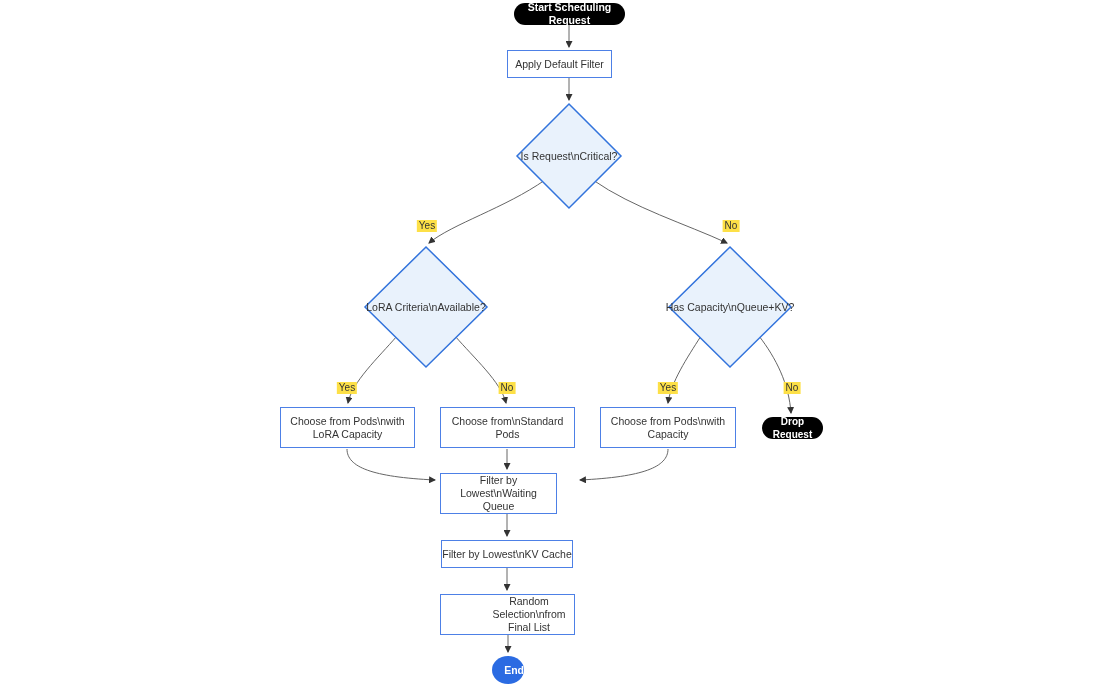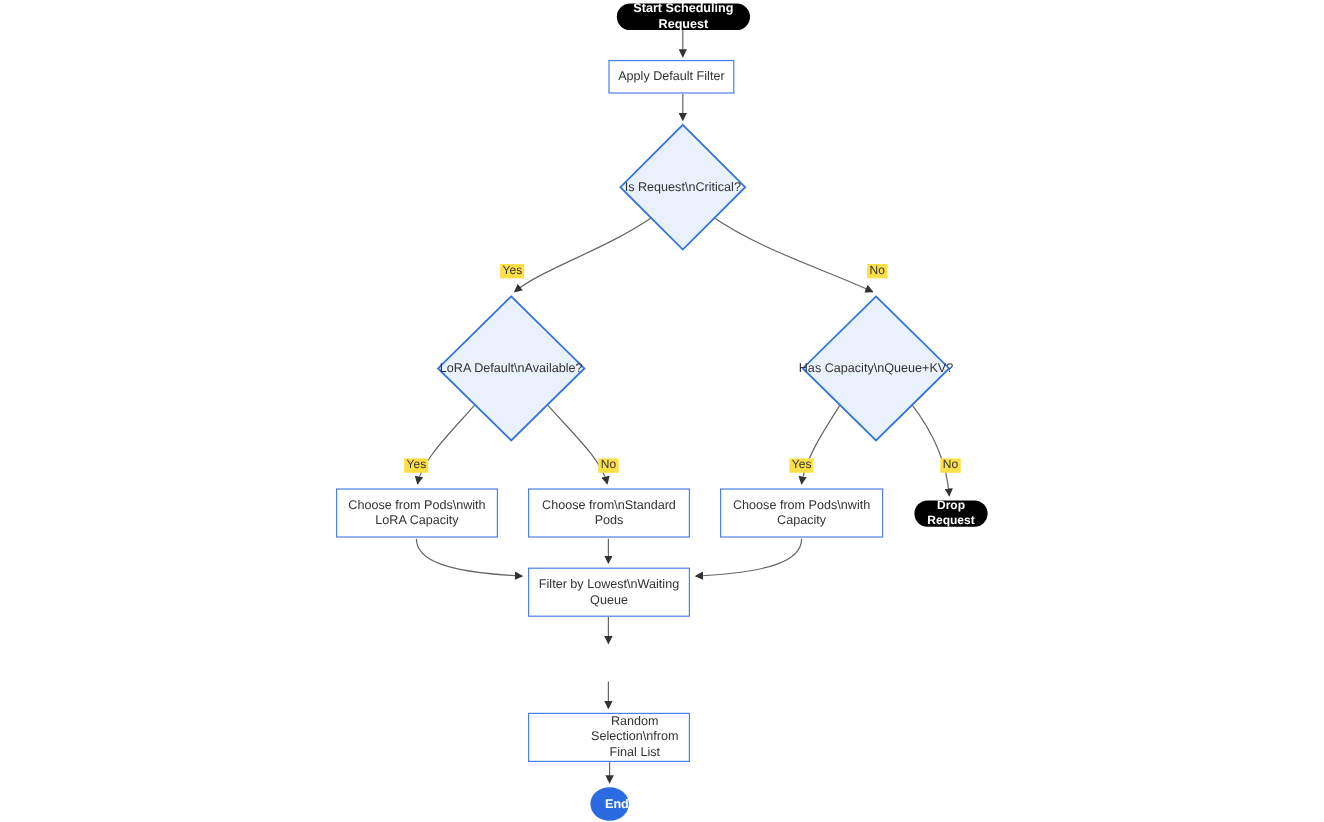--- a/index.html
+++ b/index.html
@@ -68,21 +68,21 @@
 
   <div class="node rect" style="left:507px;top:50px;width:105px;height:28px;">
     <div>Apply Default Filter</div>
   </div>
 
   <div class="diamond-label" style="left:509px;top:146px;width:120px;height:20px;">
     <div>Is Request\nCritical?</div>
   </div>
 
   <div class="diamond-label" style="left:356px;top:297px;width:140px;height:20px;">
-    <div>LoRA Default\nAvailable?</div>
+    <div>LoRA Criteria\nAvailable?</div>
   </div>
 
   <div class="diamond-label" style="left:660px;top:297px;width:140px;height:20px;">
     <div>Has Capacity\nQueue+KV?</div>
   </div>
 
   <div class="node rect" style="left:280px;top:407px;width:135px;height:41px;">
     <div>Choose from Pods\nwith</div>
     <div>LoRA Capacity</div>
   </div>
@@ -94,25 +94,28 @@
 
   <div class="node rect" style="left:600px;top:407px;width:136px;height:41px;">
     <div>Choose from Pods\nwith</div>
     <div>Capacity</div>
   </div>
 
   <div class="node pill" style="left:762px;top:417px;width:61px;height:22px;font-size:10px;">
     <div>Drop Request</div>
   </div>
 
-  <div class="node rect" style="left:440px;top:473px;width:135px;height:41px;">
+  <div class="node rect" style="left:440px;top:473px;width:117px;height:41px;">
     <div>Filter by Lowest\nWaiting</div>
     <div>Queue</div>
   </div>
 
+  <div class="node rect" style="left:441px;top:540px;width:132px;height:28px;">
+    <div>Filter by Lowest\nKV Cache</div>
+  </div>
 
   <div class="node rect" style="left:440px;top:594px;width:135px;height:41px;padding-left:43px;">
     <div>Random Selection\nfrom</div>
     <div>Final List</div>
   </div>
 
   <div class="node circle" style="left:492px;top:656px;width:32px;height:28px;">
     <div>End</div>
   </div>
 

